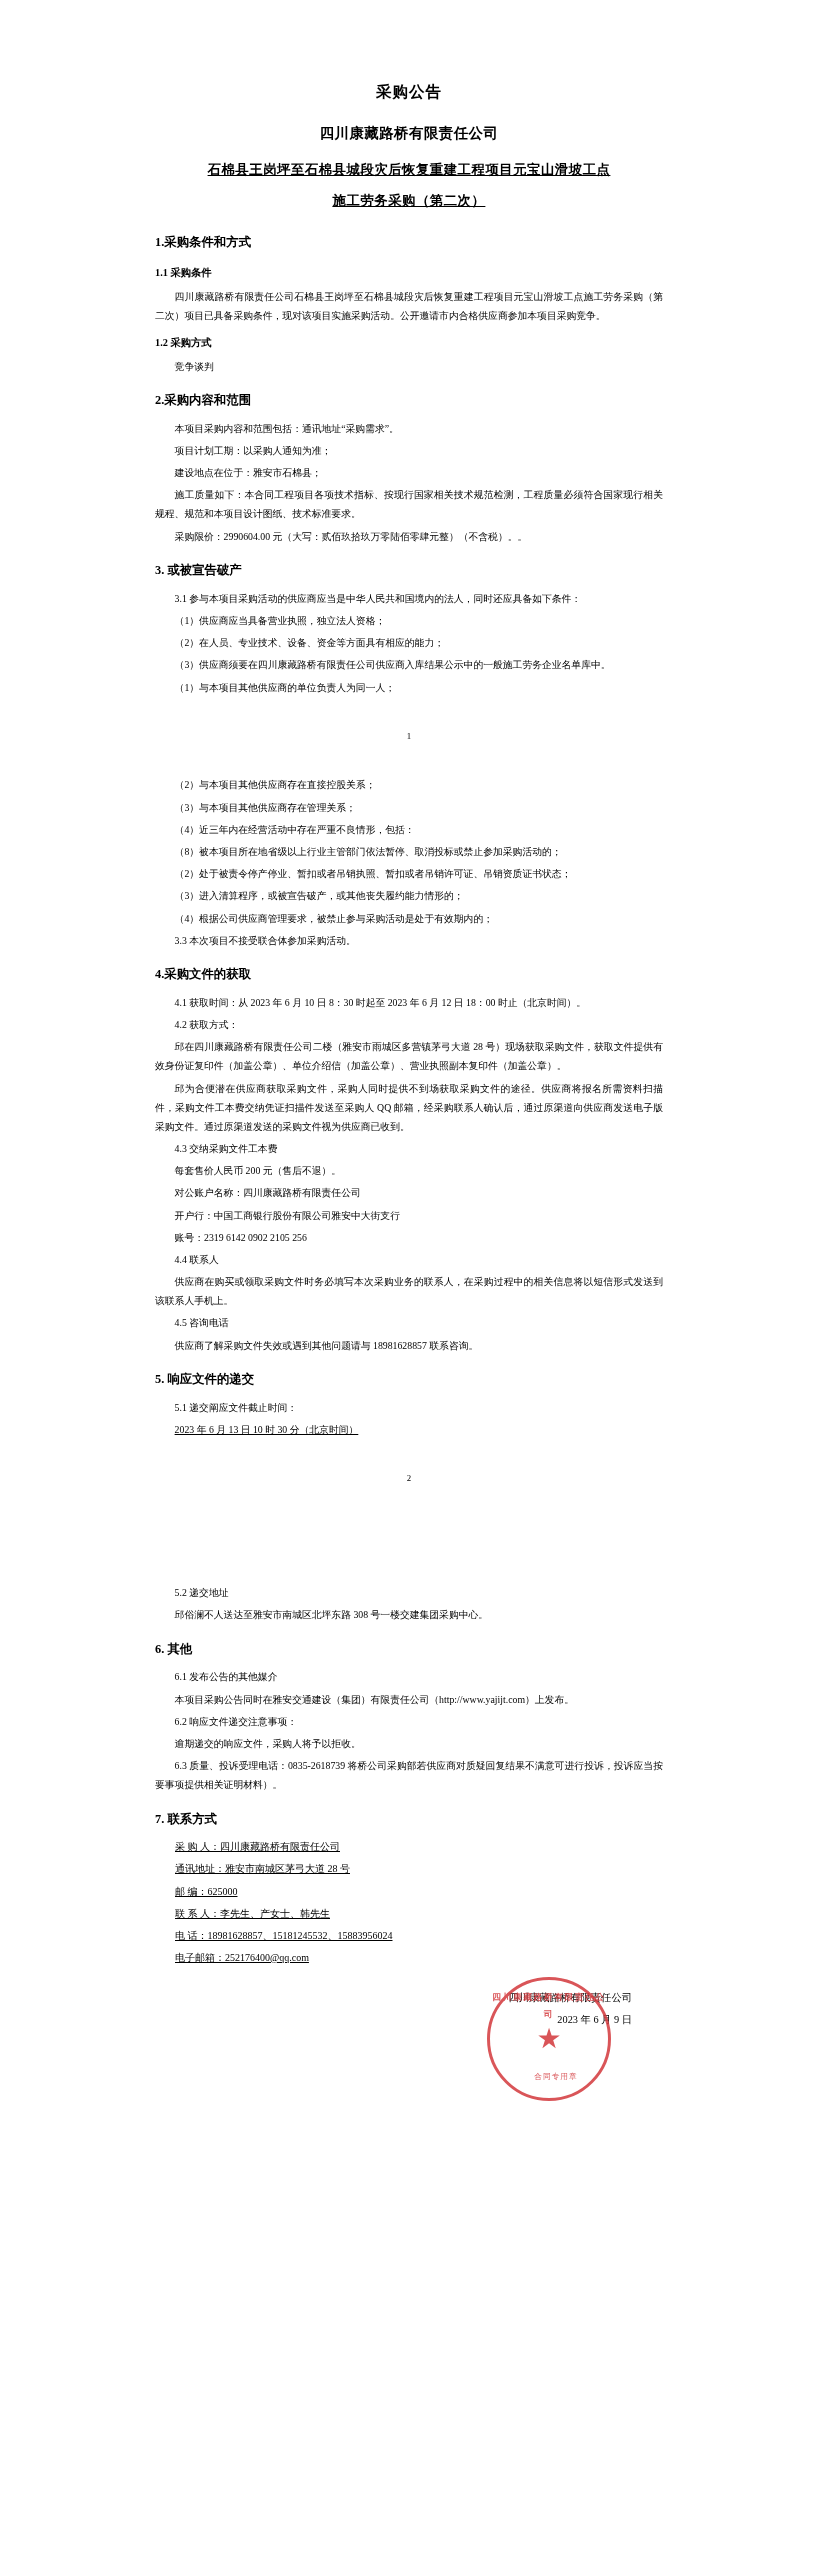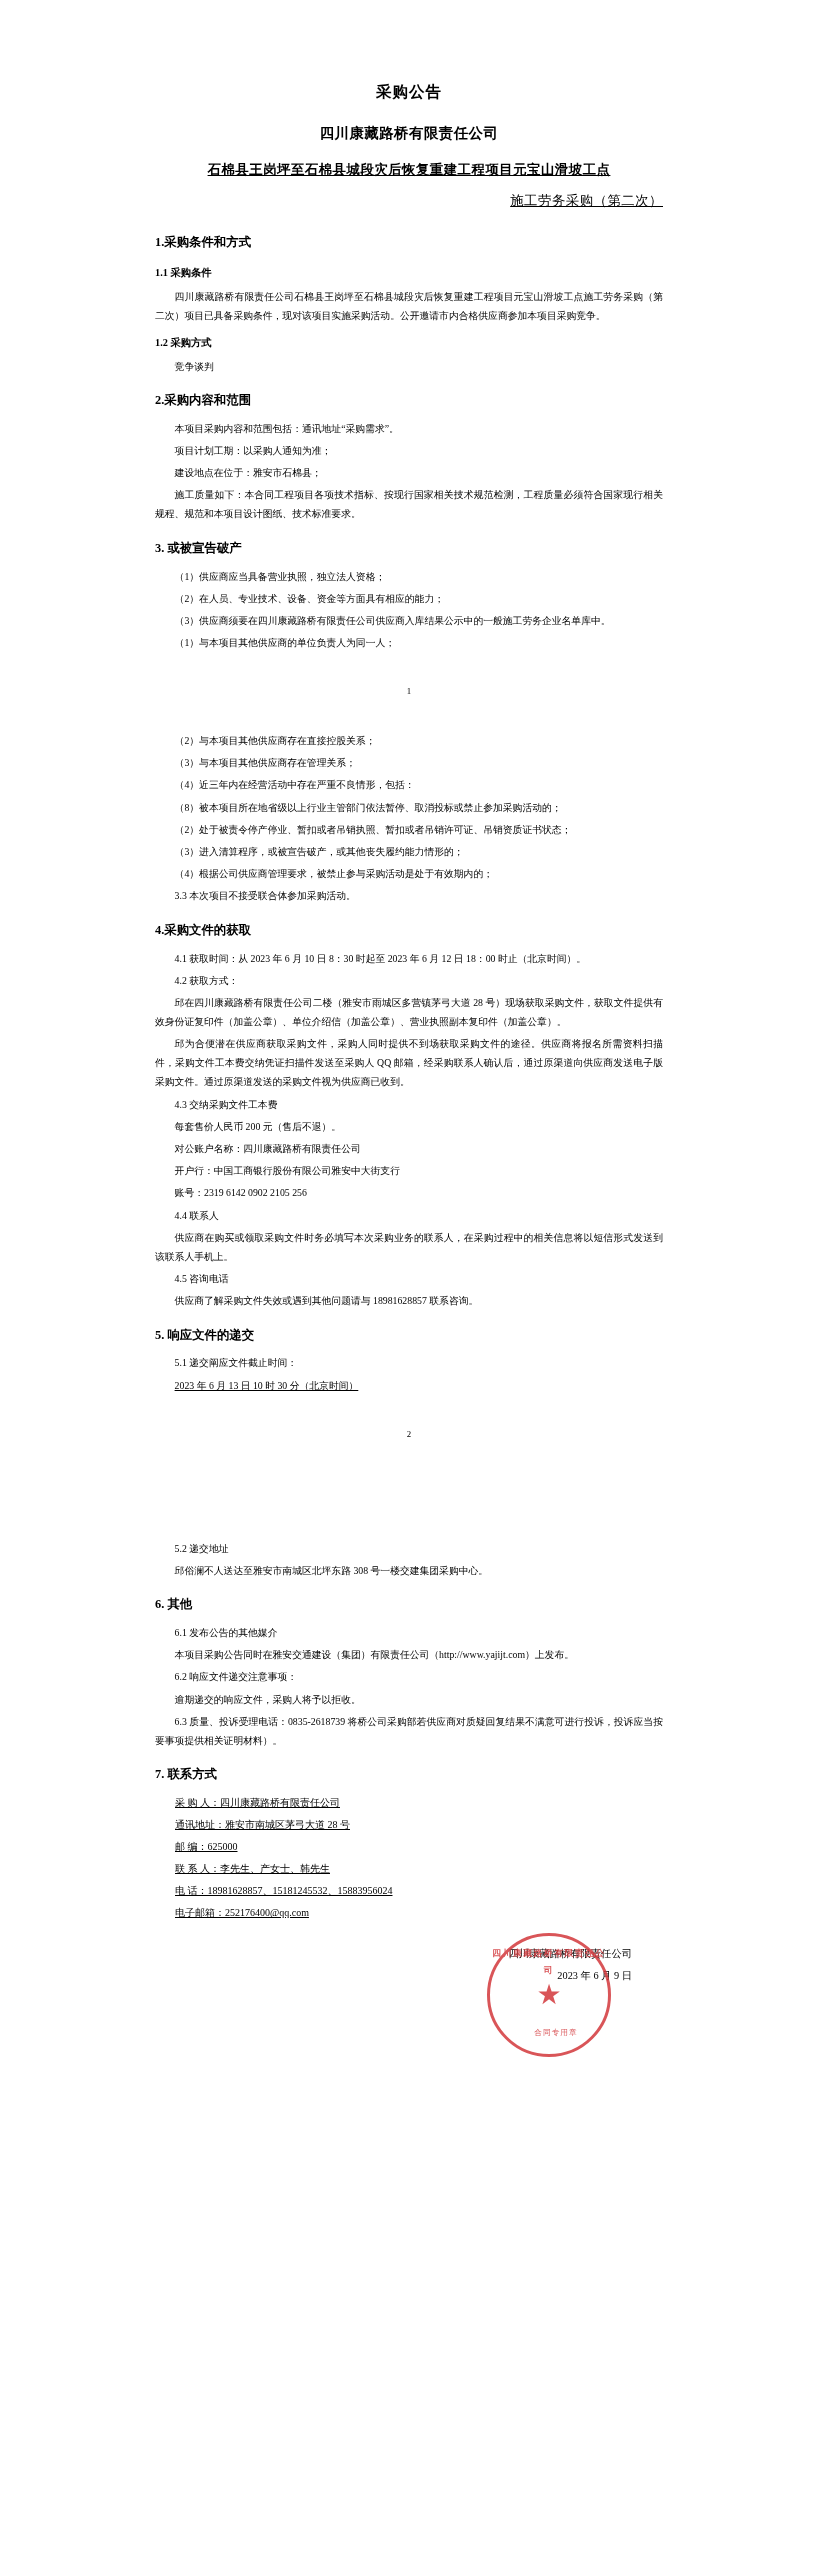--- a/index.html
+++ b/index.html
@@ -31,23 +31,23 @@
   .project-title{
     text-align:center;
     font-size:13.4px;
     font-weight:bold;
     margin:0 0 5.2px 0;
     letter-spacing:0.5px;
     font-family:Liberation Serif, serif;
   }
   .project-title .u{ text-decoration:underline; }
   .project-title2{
-    text-align:right;
+    text-align:center;
     font-size:13.4px;
-    font-weight:normal;
+    font-weight:bold;
     margin:0 0 17.5px 0;
     letter-spacing:0.5px;
   }
   h2.sec{
     font-size:12.4px;
     font-weight:bold;
     margin:13.4px 0 6.2px 0;
   }
   h3.sub{
     font-size:10.3px;
@@ -146,25 +146,27 @@
     </h3>
     <p class="para">竞争谈判</p>
 
     <h2 class="sec">
       <span>2.</span><span>采购内容和范围</span>
     </h2>
     <p class="para">本项目采购内容和范围包括：通讯地址“采购需求”。</p>
     <p class="para">项目计划工期：以采购人通知为准；</p>
     <p class="para">建设地点在位于：雅安市石棉县；</p>
     <p class="para">施工质量如下：本合同工程项目各项技术指标、按现行国家相关技术规范检测，工程质量必须符合国家现行相关规程、规范和本项目设计图纸、技术标准要求。</p>
+    <p class="para">采购限价：2990604.00 元（大写：贰佰玖拾玖万零陆佰零肆元整）（不含税）。。</p>
 
     <h2 class="sec">
       <span>3.</span>
       <span>或被宣告破产</span>
     </h2>
+    <p class="para">3.1 参与本项目采购活动的供应商应当是中华人民共和国境内的法人，同时还应具备如下条件：</p>
     <p class="para">（1）供应商应当具备营业执照，独立法人资格；</p>
     <p class="para">（2）在人员、专业技术、设备、资金等方面具有相应的能力；</p>
     <p class="para">（3）供应商须要在四川康藏路桥有限责任公司供应商入库结果公示中的一般施工劳务企业名单库中。</p>
     <p class="para">（1）与本项目其他供应商的单位负责人为同一人；</p>
 
     <div class="pagenum">1</div>
 
     <p class="para">（2）与本项目其他供应商存在直接控股关系；</p>
     <p class="para">（3）与本项目其他供应商存在管理关系；</p>
     <p class="para">（4）近三年内在经营活动中存在严重不良情形，包括：</p>

